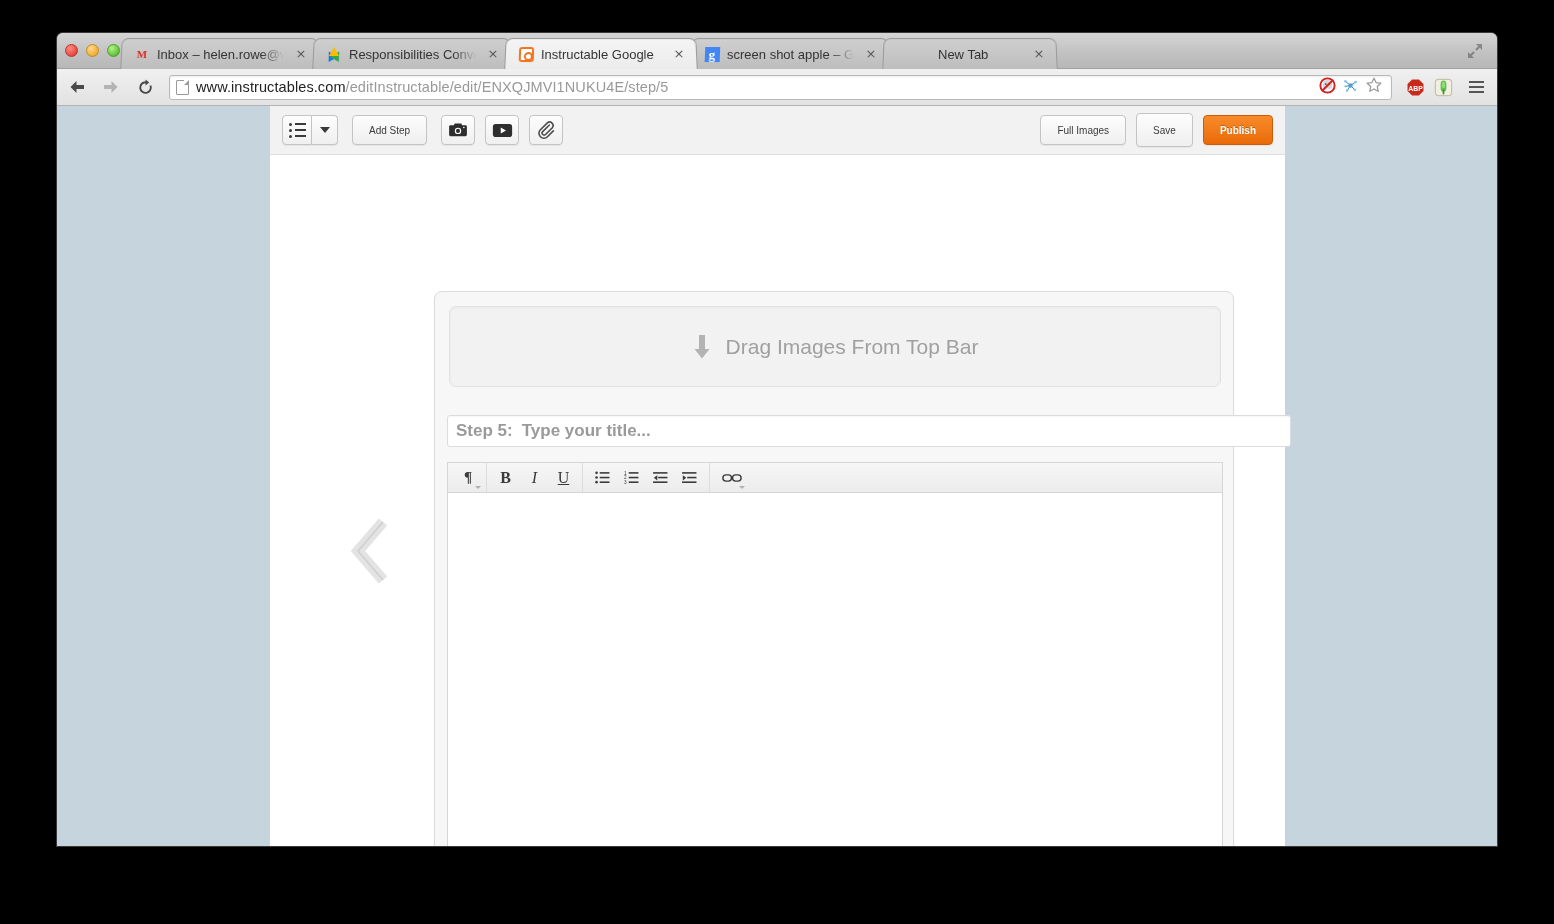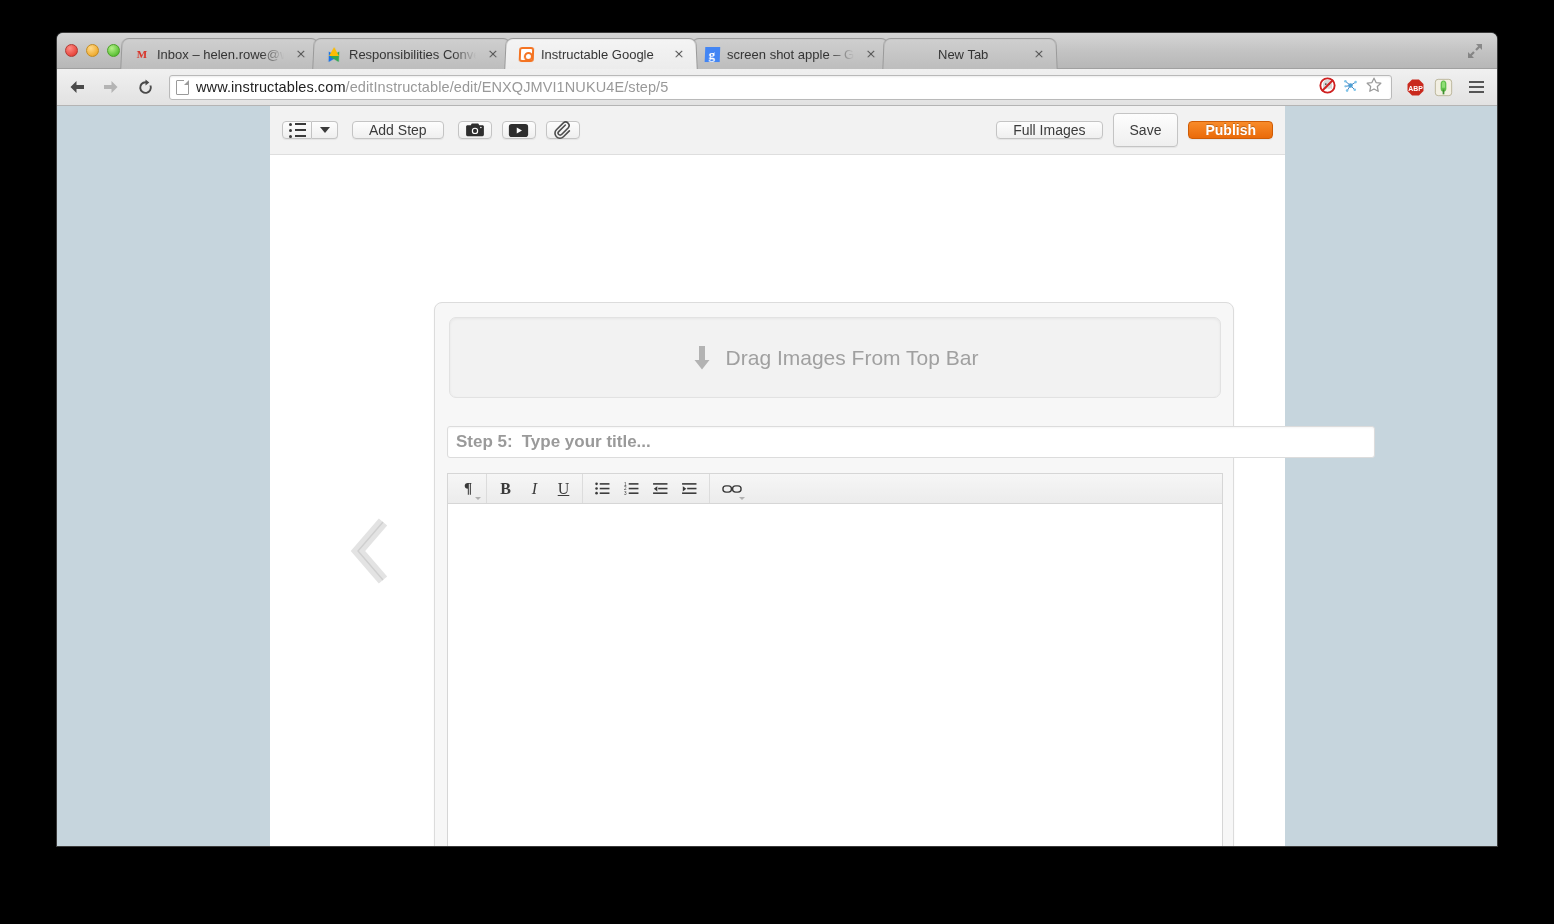--- a/index.html
+++ b/index.html
@@ -145,23 +145,23 @@
   
   #editor-bar {
     position: absolute; left: 213px; top: 0; width: 1015px; height: 49px;
     background: #f2f2f2; border-bottom: 1px solid #dedede;
     display: flex; align-items: center; padding: 0 12px;
   }
   .btn {
     background: linear-gradient(to bottom, #fdfdfd, #efefef);
     border: 1px solid #c4c4c4;
     border-radius: 4px;
-    height: 18px;
+    height: 30px;
     display: flex; align-items: center; justify-content: center;
-    font-size: 14px; color: #3b3b3b;
+    font-size: 10px; color: #3b3b3b;
     box-shadow: 0 1px 1px rgba(0,0,0,.06);
     padding: 0 11px;
   }
   .btn.icon-only { width: 34px; padding: 0; }
   #btn-list-group { display: flex; }
   #btn-list { border-radius: 4px 0 0 4px; width: 30px; padding: 0; }
   #btn-list-caret { border-radius: 0 4px 4px 0; width: 26px; padding: 0; border-left: none; }
   #btn-add-step { margin-left: 14px; padding: 0 16px; }
   #btn-camera { margin-left: 14px; }
   #btn-video { margin-left: 10px; }
@@ -178,40 +178,40 @@
 
   .list-glyph { display: flex; flex-direction: column; gap: 3px; }
   .list-glyph span { display: flex; align-items: center; gap: 3px; }
   .list-glyph b { width: 3px; height: 3px; background: #3a3a3a; border-radius: 50%; display: block; }
   .list-glyph i { width: 11px; height: 2px; background: #3a3a3a; display: block; }
   .caret-down { width: 0; height: 0; border-left: 5px solid transparent;
     border-right: 5px solid transparent; border-top: 6px solid #3a3a3a; }
 
   
   #step-card {
-    position: absolute; left: 377px; top: 196px;
+    position: absolute; left: 377px; top: 185px;
     width: 800px; height: 601px;
     background: #f7f7f7;
     border: 1px solid #dcdcdc;
     border-radius: 8px;
     box-shadow: 0 1px 2px rgba(0,0,0,.05);
   }
   #dropzone {
     position: absolute; left: 14px; top: 14px; width: 772px; height: 81px;
     background: #f2f2f2;
     border: 1px solid #e2e2e2;
     border-radius: 7px;
     box-shadow: inset 0 1px 3px rgba(0,0,0,.05);
     display: flex; align-items: center; justify-content: center; gap: 14px;
   }
   #dz-arrow { width: 20px; height: 26px; }
   #dz-label { font-size: 21px; color: #a0a0a0; }
 
   #title-input {
-    position: absolute; left: 12px; top: 123px; width: 928px; height: 32px;
+    position: absolute; left: 12px; top: 123px; width: 844px; height: 32px;
     background: #fff; border: 1px solid #dcdcdc; border-radius: 3px;
     display: flex; align-items: center; padding: 0 8px;
     box-shadow: inset 0 1px 2px rgba(0,0,0,.04);
   }
   #title-input span { font-size: 17px; font-weight: bold; color: #9a9a9a; }
   #title-input .gap { display: inline-block; width: 9px; }
 
   #rte-toolbar {
     position: absolute; left: 12px; top: 170px; width: 776px; height: 30px;
     background: linear-gradient(to bottom, #f6f6f6, #ececec);

